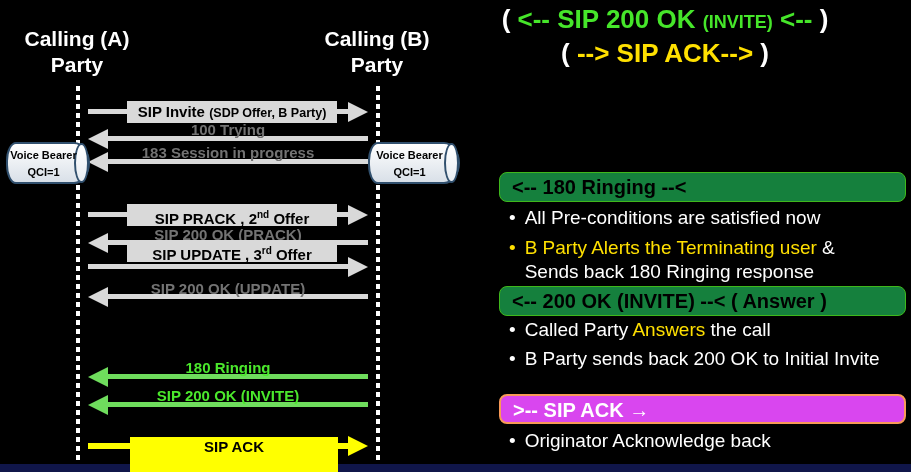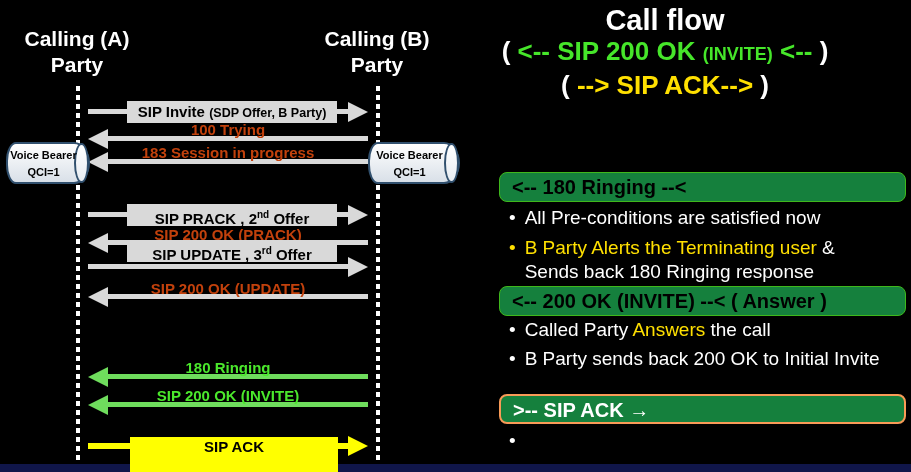--- a/index.html
+++ b/index.html
@@ -23,21 +23,21 @@
   .arrow .head { position:absolute; top:0; width:0; height:0;
     border-top:10px solid transparent; border-bottom:10px solid transparent; }
   .arrow.right .head { right:0; border-left:20px solid #d9d9d9; }
   .arrow.left  .head { left:0; border-right:20px solid #d9d9d9; }
   .arrow.green .shaft { background:#6fdd5d; }
   .arrow.green.left .head { border-right-color:#6fdd5d; }
   .arrow.yellow .shaft { background:#ffff00; height:6px; }
   .arrow.yellow.right .head { border-left-color:#ffff00; }
   .msg-label {
     position:absolute; left:88px; width:280px; text-align:center;
-    color:#c2410c; font-size:15px; font-weight:bold; z-index:2; line-height:1.1;
+    color:#737373; font-size:15px; font-weight:bold; z-index:2; line-height:1.1;
   }
   .msg-label.green { color:#4be82c; }
   .msgbox {
     position:absolute; left:127px; width:210px; height:22px; background:#d9d9d9;
     color:#000; font-weight:bold; font-size:15px; text-align:center; line-height:22px; z-index:2;
   }
   .msgbox .sub { font-size:12.5px; }
   .msgbox sup { font-size:10px; }
   .msgbox.yellow { background:#ffff00; left:130px; width:208px; height:35px; line-height:19px; font-size:15px; }
   .cyl {
@@ -62,21 +62,21 @@
   .pt-line { font-size:26px; line-height:31px; }
   .paren { color:#fff; }
   .green-text { color:#46e62a; }
   .yellow-text { color:#ffe000; }
   .pt-small { font-size:18px; }
   .banner {
     position:absolute; left:499px; width:407px; height:30px; border-radius:8px;
     font-weight:bold; font-size:20px; line-height:28px; padding-left:12px; box-sizing:border-box;
   }
   .banner.green { background:#15803d; color:#000; border:1.5px solid #3fb81c; }
-  .banner.orange { background:#15803d; color:#fff; border:2px solid #f89a57; }
+  .banner.orange { background:#d946ef; color:#fff; border:2px solid #f89a57; }
   .bullet {
     position:absolute; left:509px; width:398px; color:#fff; font-size:19px; line-height:24px;
     display:flex; gap:9px;
   }
   .dot { flex:0 0 auto; }
   .dot.yellow { color:#ffe000; }
   .hl { color:#ffe000; font-weight:normal; }
 </style>
 </head>
 <body>
@@ -176,21 +176,20 @@
       <div class="shaft"></div>
       <div class="head"></div>
     </div>
     <div class="msgbox yellow" style="top:437px">SIP ACK</div>
 
   </div>
 
   <div>
 
     <div class="panel-title">
-      <div class="pt-main">Call flow</div>
       <div class="pt-line"><span class="paren">( </span><span class="green-text">&lt;-- SIP 200 OK </span><span class="green-text pt-small">(INVITE)</span><span class="green-text"> &lt;-- </span><span class="paren">)</span></div>
       <div class="pt-line"><span class="paren">( </span><span class="yellow-text">--&gt; SIP ACK--&gt;</span><span class="paren"> )</span></div>
     </div>
 
     <div class="banner green" style="top:172px">&lt;-- 180 Ringing --&lt;</div>
     <div class="bullet" style="top:206px">
       <span class="dot">•</span>
       <span>All Pre-conditions are satisfied now</span>
     </div>
     <div class="bullet" style="top:236px">
@@ -207,19 +206,20 @@
       <span><span>Called Party </span><span class="hl">Answers</span><span> the call</span></span>
     </div>
     <div class="bullet" style="top:347px">
       <span class="dot">•</span>
       <span>B Party sends back 200 OK to Initial Invite</span>
     </div>
 
     <div class="banner orange" style="top:394px">&gt;-- SIP ACK →</div>
     <div class="bullet" style="top:429px">
       <span class="dot">•</span>
+      <span>Originator Acknowledge back</span>
     </div>
 
   </div>
 
   <div class="bottom-bar"></div>
 
 </div>
 
 </body></html>

